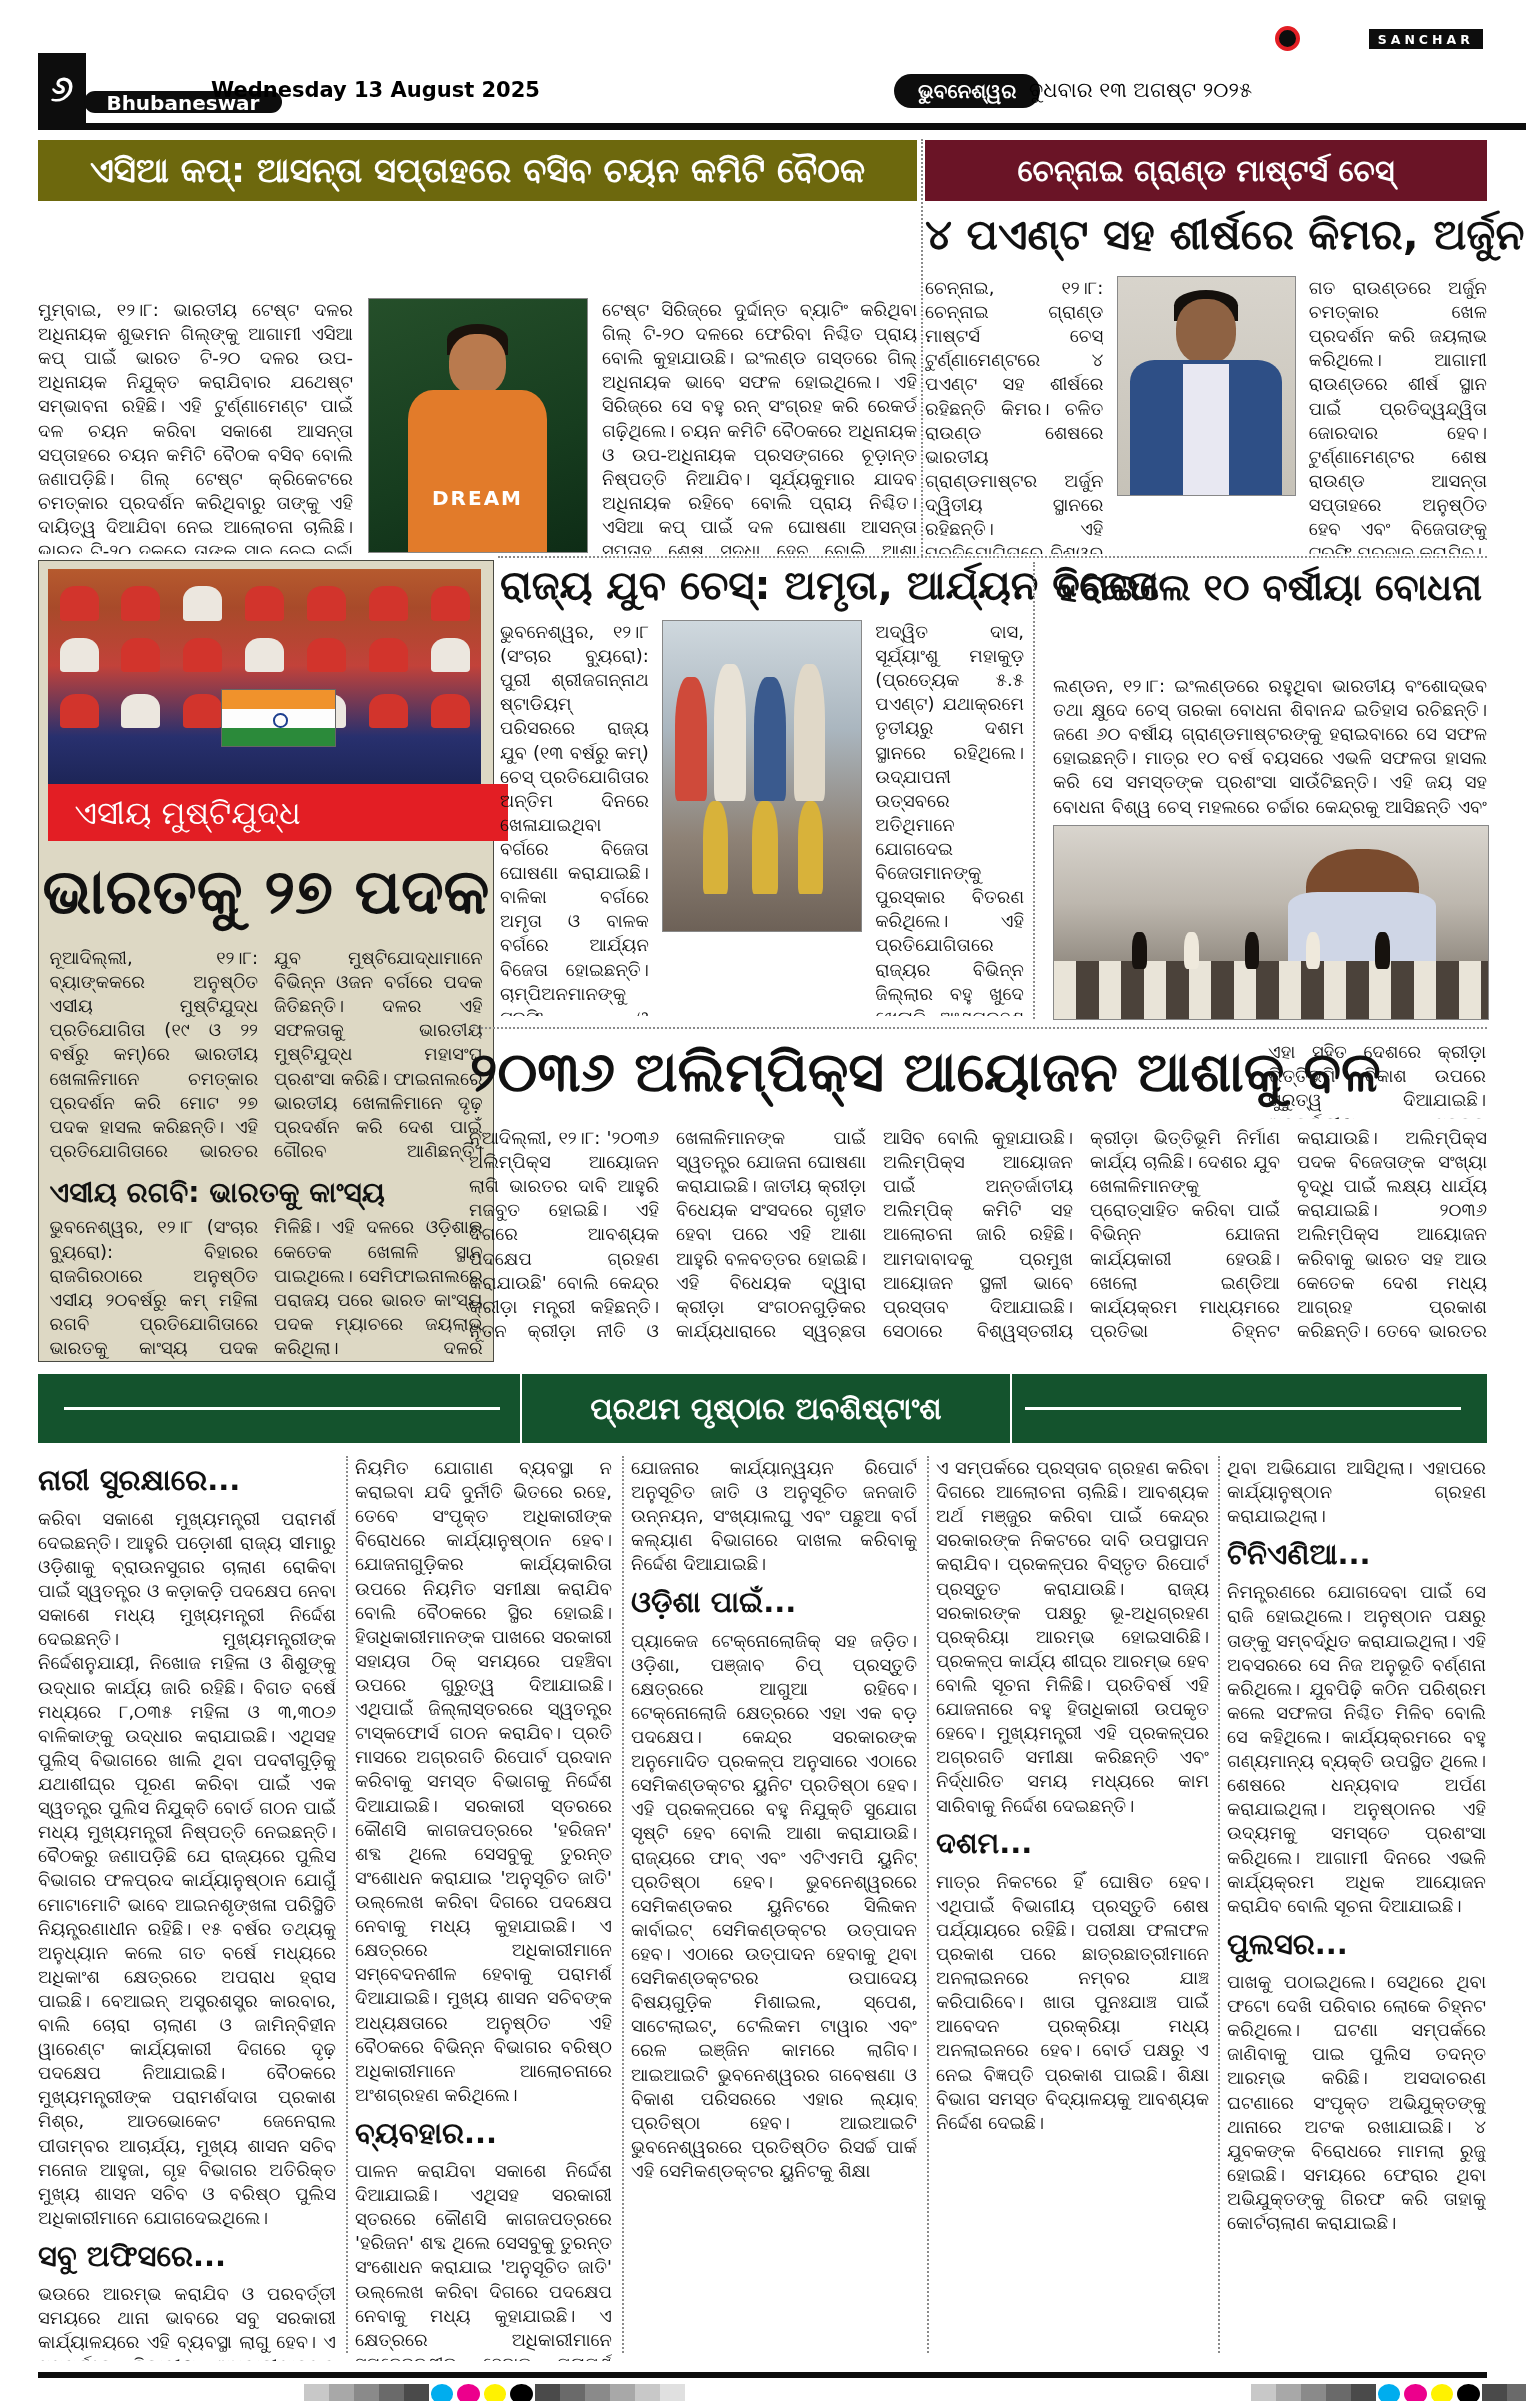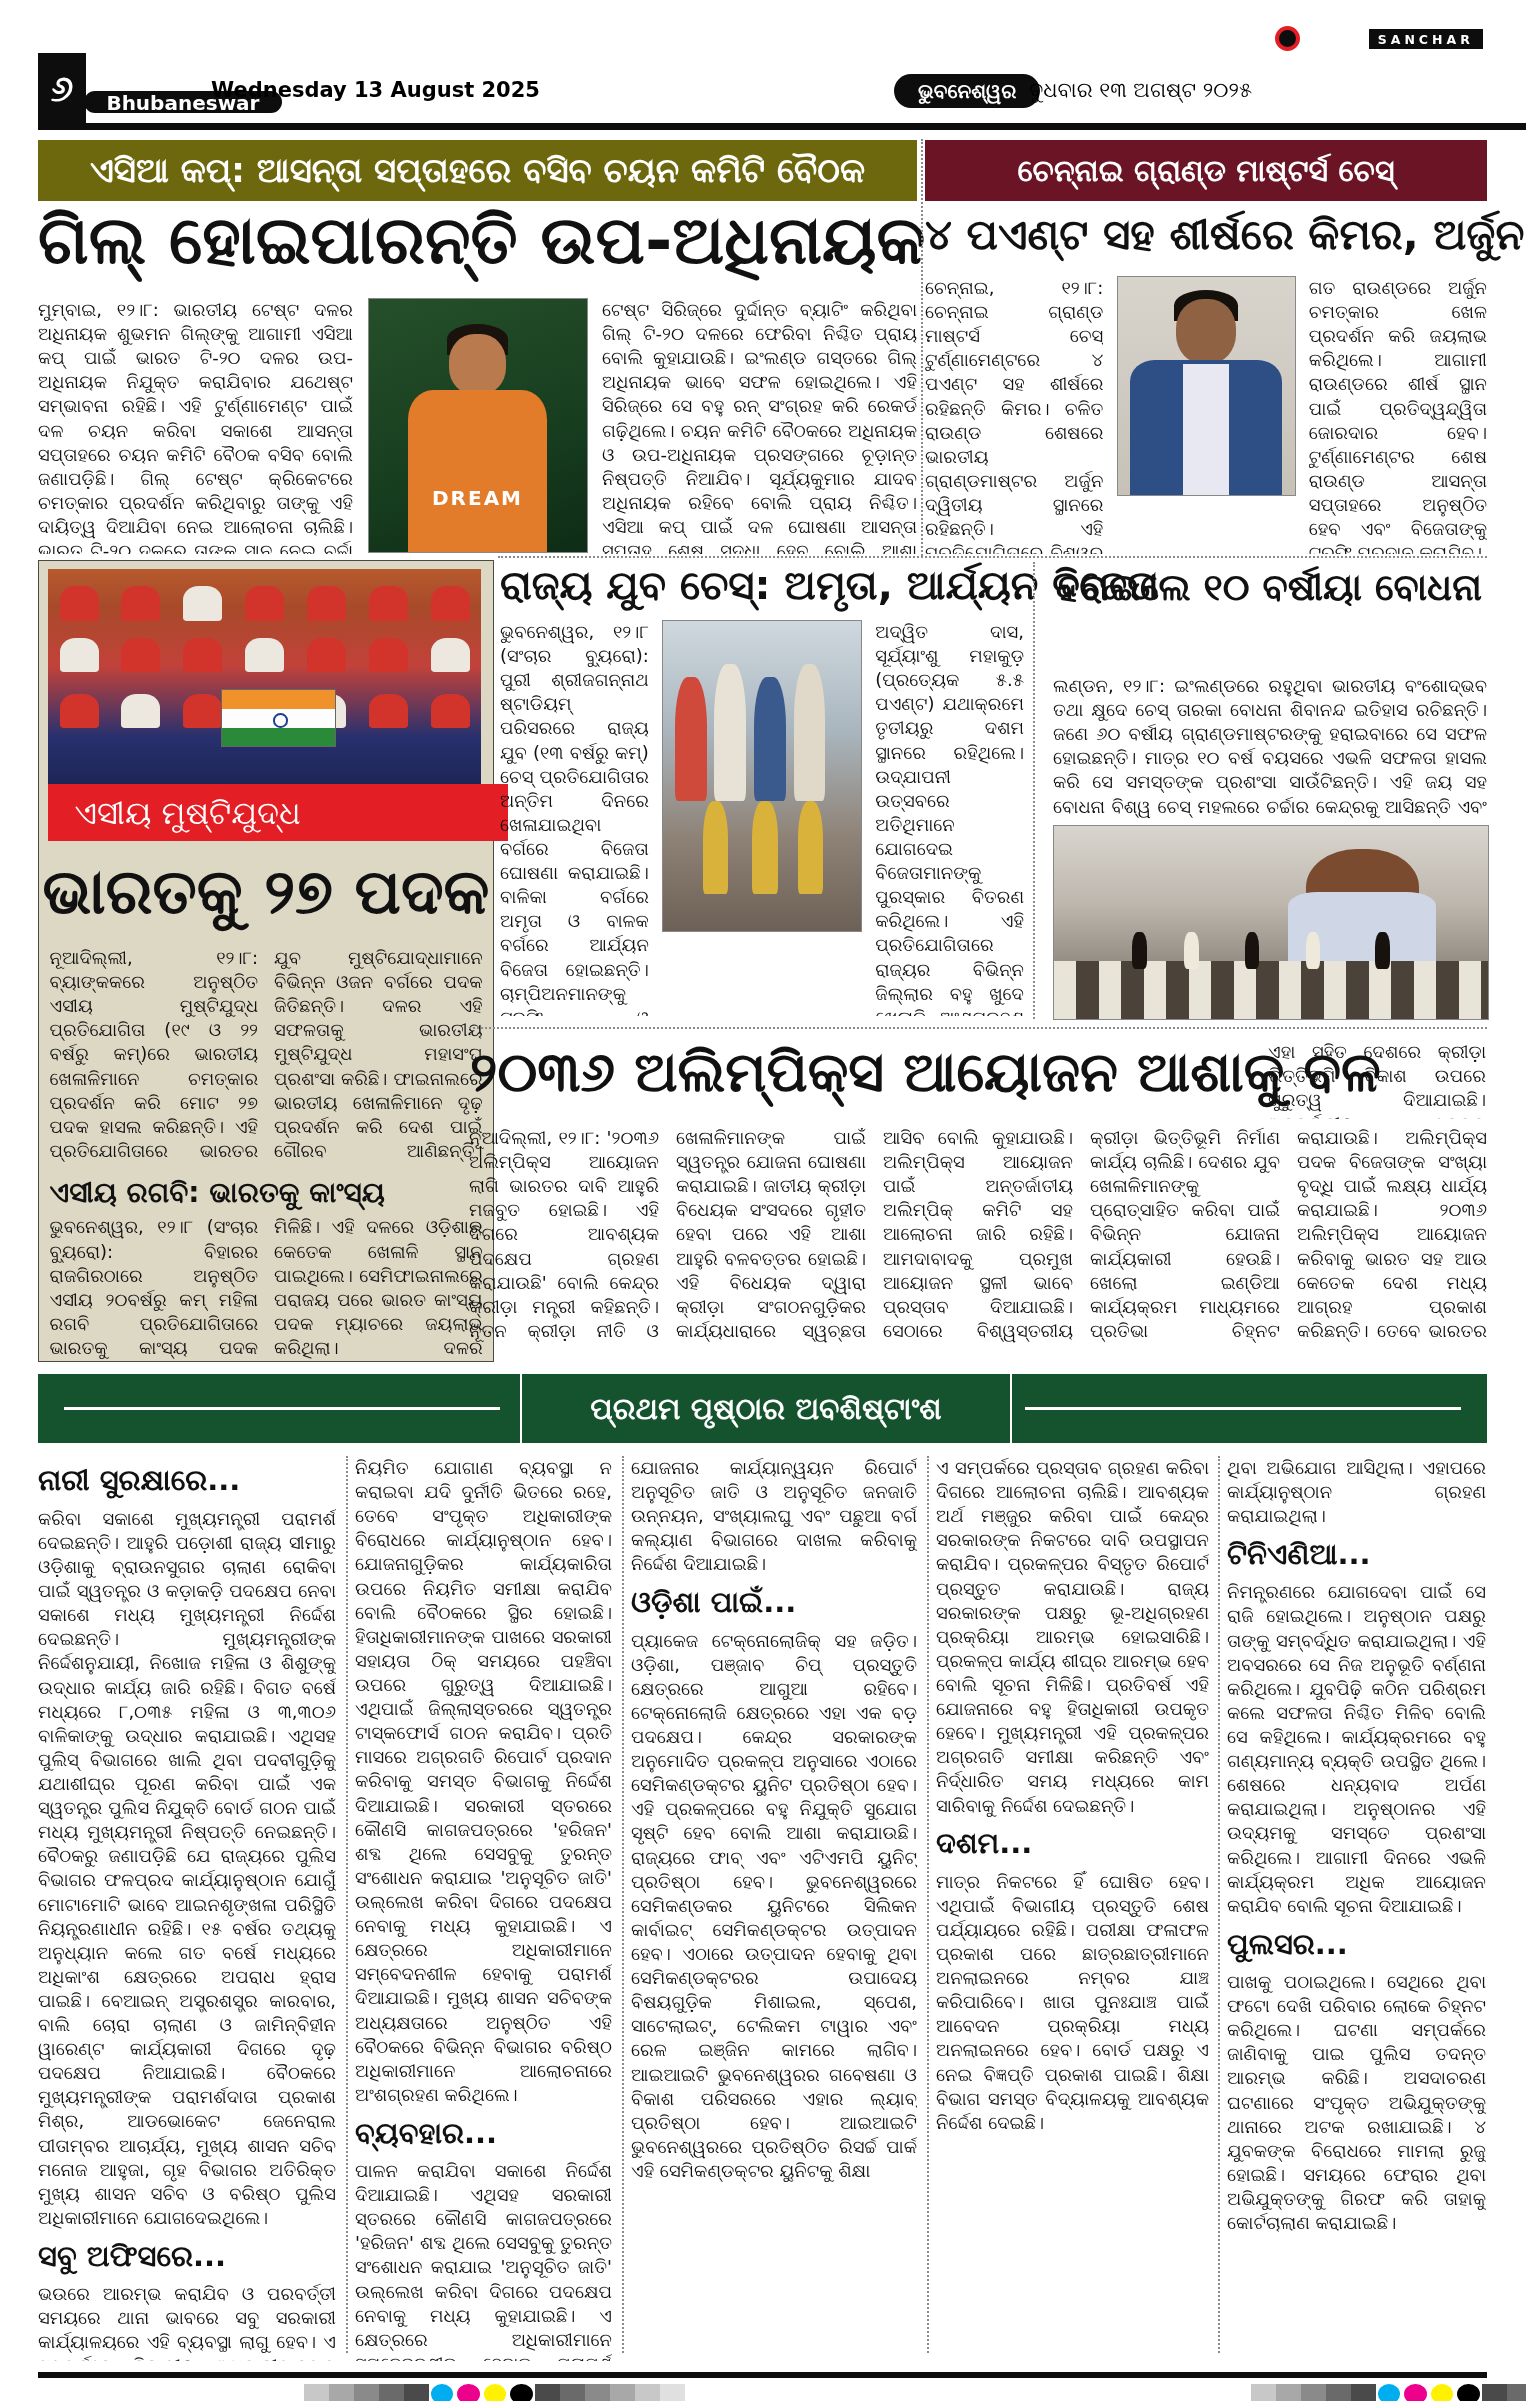--- a/index.html
+++ b/index.html
@@ -114,21 +114,20 @@
   <div class="abs date-od">ବୁଧବାର ୧୩ ଅଗଷ୍ଟ ୨୦୨୫</div>
   <div class="abs masthead">
     <div class="en">SANCHAR</div>
     <div class="ring"></div>
   </div>
   <div class="abs top-rule"></div>
 
   <div class="abs kicker-left">
       <span>ଏସିଆ କପ୍: ଆସନ୍ତା ସପ୍ତାହରେ ବସିବ ଚୟନ କମିଟି ବୈଠକ</span>
     </div>
-  <div class="abs headline-main">ଗିଲ୍ ହୋଇପାରନ୍ତି ଉପ-ଅଧିନାୟକ</div>
   <div class="abs" style="left:38px;top:298px;width:879px;height:256px;display:flex;gap:14.5px;">
     <div class="bodytxt" style="flex:1;">ମୁମ୍ବାଇ, ୧୨।୮: ଭାରତୀୟ ଟେଷ୍ଟ ଦଳର ଅଧିନାୟକ ଶୁଭମନ ଗିଲ୍‌ଙ୍କୁ ଆଗାମୀ ଏସିଆ କପ୍ ପାଇଁ ଭାରତ ଟି-୨୦ ଦଳର ଉପ-ଅଧିନାୟକ ନିଯୁକ୍ତ କରାଯିବାର ଯଥେଷ୍ଟ ସମ୍ଭାବନା ରହିଛି। ଏହି ଟୁର୍ଣ୍ଣାମେଣ୍ଟ ପାଇଁ ଦଳ ଚୟନ କରିବା ସକାଶେ ଆସନ୍ତା ସପ୍ତାହରେ ଚୟନ କମିଟି ବୈଠକ ବସିବ ବୋଲି ଜଣାପଡ଼ିଛି। ଗିଲ୍ ଟେଷ୍ଟ କ୍ରିକେଟରେ ଚମତ୍କାର ପ୍ରଦର୍ଶନ କରିଥିବାରୁ ତାଙ୍କୁ ଏହି ଦାୟିତ୍ୱ ଦିଆଯିବା ନେଇ ଆଲୋଚନା ଚାଲିଛି। ଭାରତ ଟି-୨୦ ଦଳରେ ତାଙ୍କ ସ୍ଥାନ ନେଇ ଚର୍ଚ୍ଚା ଜାରି ରହିଥିବା ବେଳେ ଚୟନକର୍ତ୍ତାମାନେ ତାଙ୍କ ଉପରେ ଭରସା ରଖିଛନ୍ତି ବୋଲି ସୂତ୍ରରୁ ଜଣାପଡ଼ିଛି। ଏସିଆ କପ୍ ଟୁର୍ଣ୍ଣାମେଣ୍ଟ ଆଗାମୀ ମାସରେ ଅନୁଷ୍ଠିତ ହେବ।</div>
     <div class="photo ph-gill" style="width:218px;height:253px;">
       <div class="hair"></div>
       <div class="head"></div>
       <div class="jersey"></div>
       <div class="jtext">DREAM</div>
     </div>
     <div class="bodytxt" style="flex:1;">ଟେଷ୍ଟ ସିରିଜ୍‌ରେ ଦୁର୍ଦ୍ଦାନ୍ତ ବ୍ୟାଟିଂ କରିଥିବା ଗିଲ୍ ଟି-୨୦ ଦଳରେ ଫେରିବା ନିଶ୍ଚିତ ପ୍ରାୟ ବୋଲି କୁହାଯାଉଛି। ଇଂଲଣ୍ଡ ଗସ୍ତରେ ଗିଲ୍ ଅଧିନାୟକ ଭାବେ ସଫଳ ହୋଇଥିଲେ। ଏହି ସିରିଜ୍‌ରେ ସେ ବହୁ ରନ୍ ସଂଗ୍ରହ କରି ରେକର୍ଡ ଗଢ଼ିଥିଲେ। ଚୟନ କମିଟି ବୈଠକରେ ଅଧିନାୟକ ଓ ଉପ-ଅଧିନାୟକ ପ୍ରସଙ୍ଗରେ ଚୂଡ଼ାନ୍ତ ନିଷ୍ପତ୍ତି ନିଆଯିବ। ସୂର୍ଯ୍ୟକୁମାର ଯାଦବ ଅଧିନାୟକ ରହିବେ ବୋଲି ପ୍ରାୟ ନିଶ୍ଚିତ। ଏସିଆ କପ୍ ପାଇଁ ଦଳ ଘୋଷଣା ଆସନ୍ତା ସପ୍ତାହ ଶେଷ ସୁଦ୍ଧା ହେବ ବୋଲି ଆଶା କରାଯାଉଛି। ଗିଲ୍‌ଙ୍କ ସମେତ ଆଉ କେତେକ ଖେଳାଳିଙ୍କ ନାମ ମଧ୍ୟ ବିଚାରକୁ ନିଆଯିବ।</div>
   </div>

